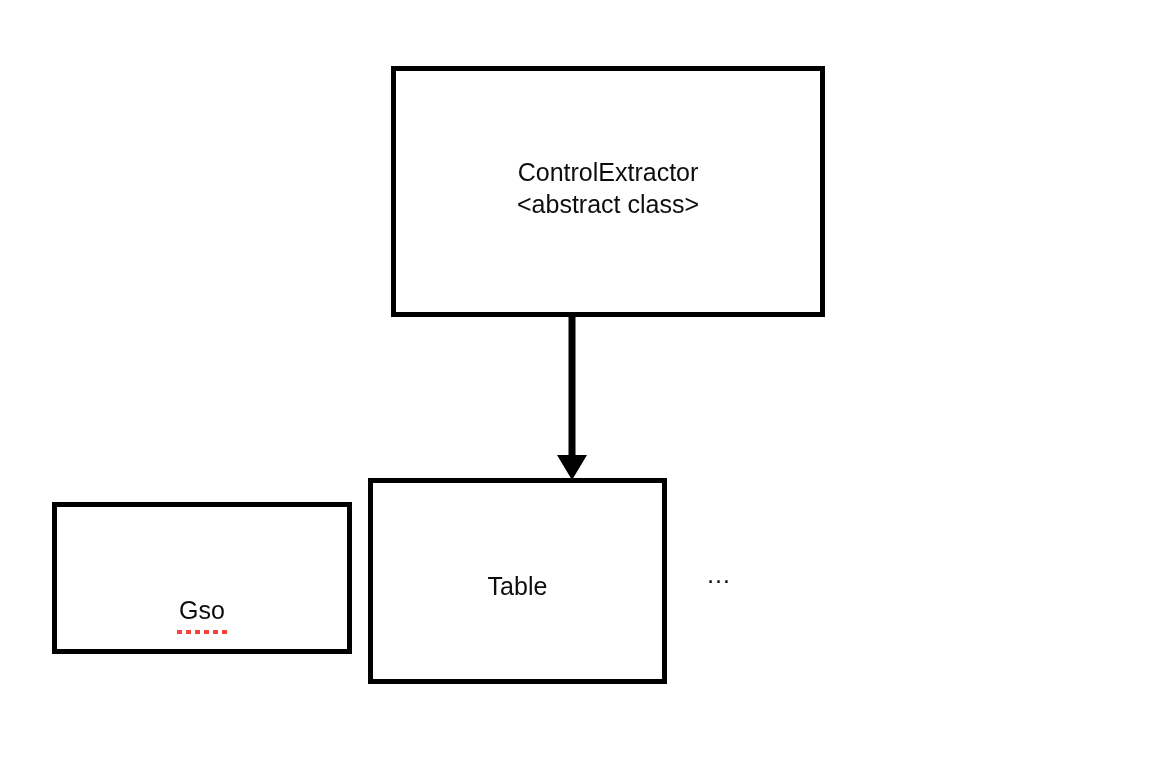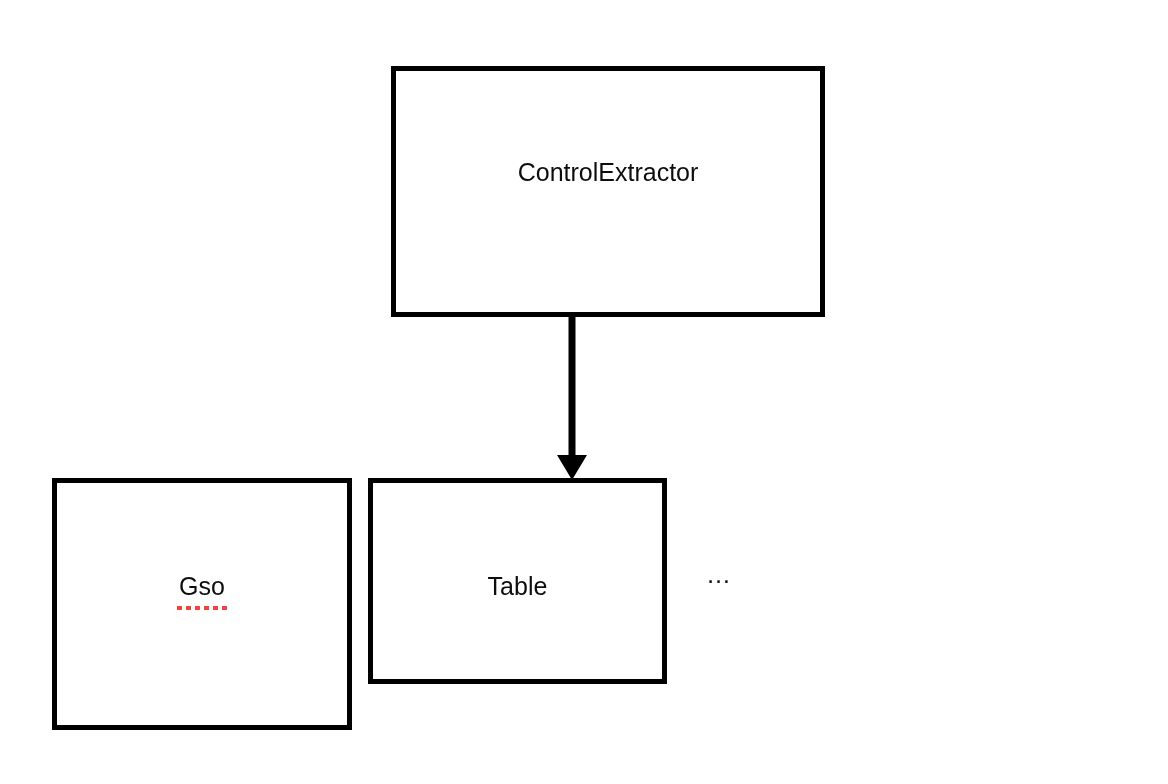--- a/index.html
+++ b/index.html
@@ -53,23 +53,23 @@
     top: 86px;
     font-size: 25px;
   }
   #box-control-extractor .node-label .line2 {
     display: block;
   }
 
   
   #box-gso {
     left: 52px;
-    top: 478px;
+    top: 502px;
     width: 300px;
-    height: 252px;
+    height: 152px;
     padding-left: 36px;
   }
   #box-gso .node-label {
     top: 88px;
     font-size: 25px;
   }
 
   
   #box-table {
     left: 368px;
@@ -123,21 +123,21 @@
     font-family: "Liberation Sans", sans-serif;
     letter-spacing: 1px;
   }
 </style>
 </head>
 <body>
 
 <div id="canvas">
 
   <div class="node-box" id="box-control-extractor">
-    <div class="node-label"><span>ControlExtractor</span></div>
+    <div class="node-label"><span>ControlExtractor</span><span class="line2">&lt;abstract class&gt;</span></div>
   </div>
 
   <svg id="arrow-extractor-to-table" viewBox="0 0 70 175" width="70" height="175">
     <line x1="32" y1="0" x2="32" y2="148" stroke="#000000" stroke-width="7"></line>
     <polygon points="17,143 47,143 32,168" fill="#000000"></polygon>
   </svg>
 
   <div class="node-box" id="box-gso">
     <div class="node-label"><span class="misspelled"><span>Gso</span><span class="squiggle"></span></span></div>
   </div>

